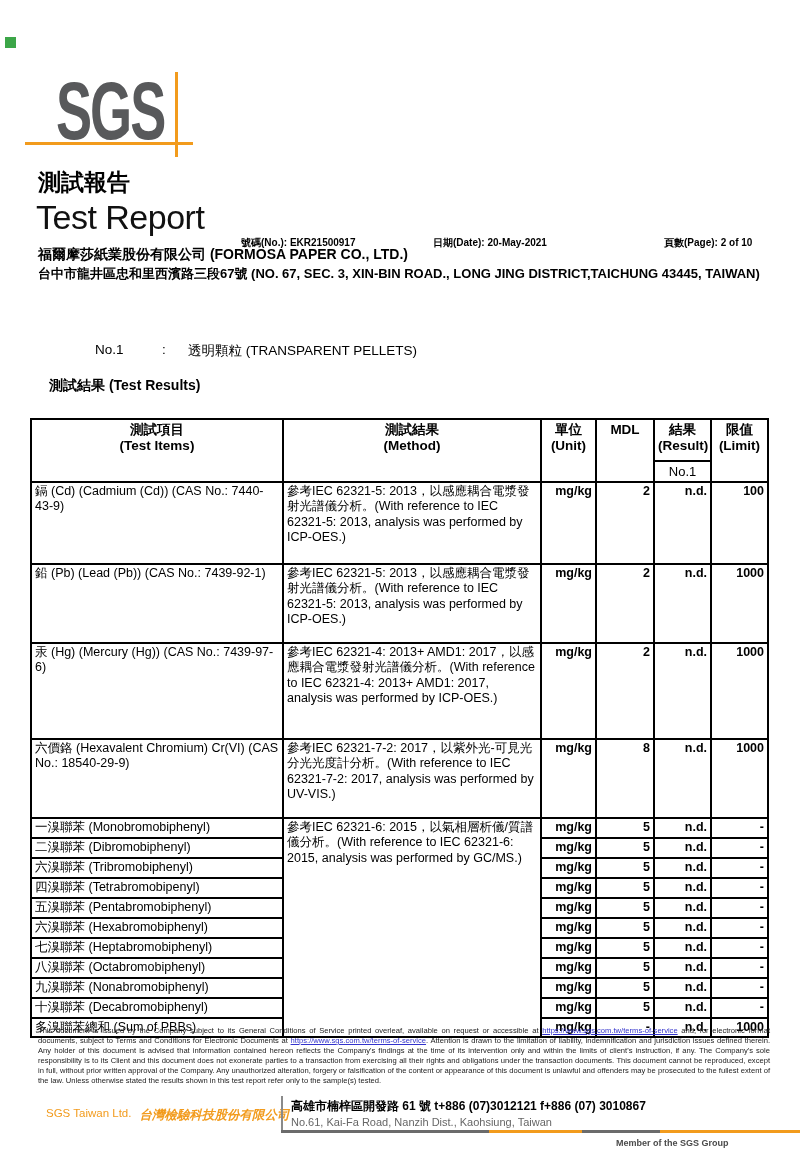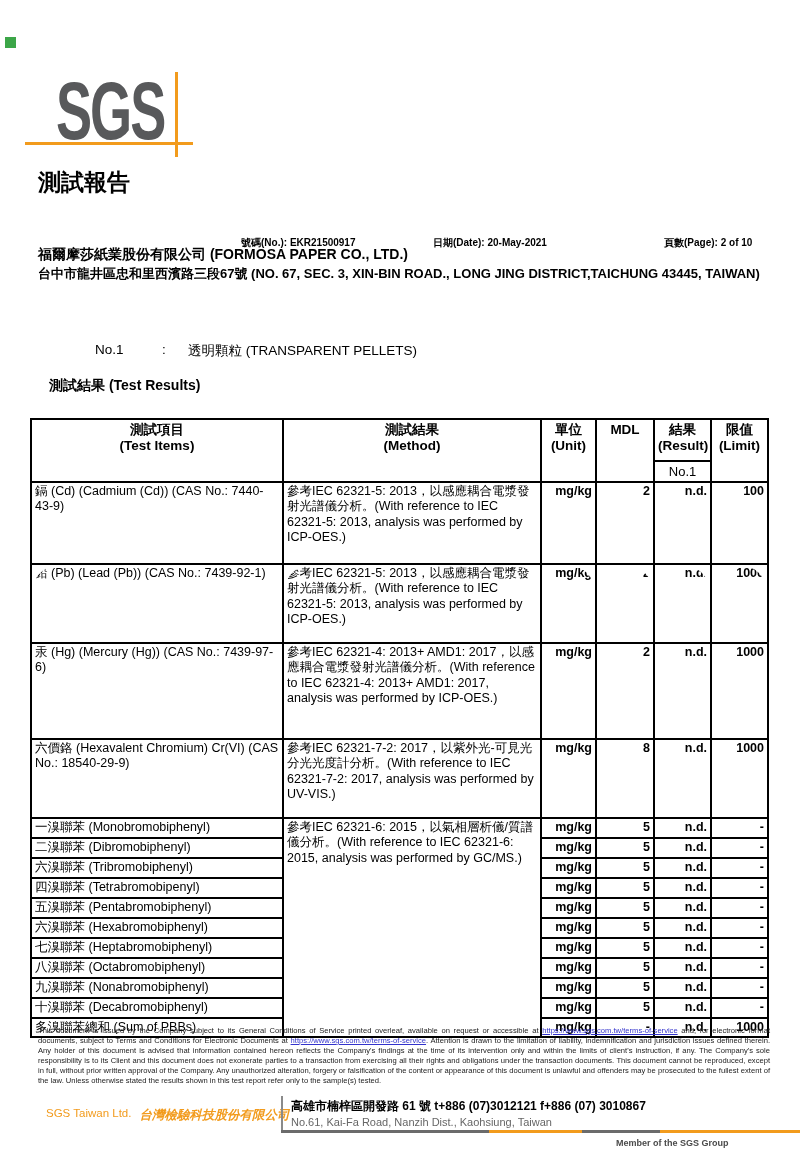--- a/index.html
+++ b/index.html
@@ -42,21 +42,21 @@
     border:2px solid #000;vertical-align:top;padding:1px 3px;overflow:hidden;
   }
   .results-table th{font-size:13.5px;font-weight:bold;text-align:center;padding-top:2px;border-radius:7px;}
   .hr1 th{height:37px;}
   .hr2 th{height:16px;font-weight:normal;font-size:13px;}
   .c-item{text-align:left;margin-top:37px;}
   .c-method{text-align:left;}
   .c-method-group{vertical-align:middle;text-align:left;}
   .c-val{text-align:right;font-weight:bold;}
   .r-cd td{height:78px;}
-  .r-pb td{height:75px;border-radius:26px;}
+  .r-pb td{height:75px;}
   .r-hg td{height:92px;}
   .r-cr td{height:75px;}
   .r-s td{height:16px;}
   .r-sum td{height:15px;}
   .r-sum .c-item{font-weight:normal;}
   
   .legal{
     left:38px;top:1026px;width:732px;font-size:7.6px;line-height:1.32;
     text-align:justify;color:#222;
   }
@@ -78,20 +78,21 @@
 
 <div class="page">
 
   <div class="abs green-marker"></div>
 
   <div class="abs logo-text">SGS</div>
   <div class="abs logo-hline"></div>
   <div class="abs logo-vline"></div>
 
   <div class="abs title-zh">測試報告</div>
+  <div class="abs title-en">Test Report</div>
 
   <div class="abs meta meta-no"><span>號碼(No.):</span> <span>EKR21500917</span></div>
   <div class="abs meta meta-date"><span>日期(Date):</span> <span>20-May-2021</span></div>
   <div class="abs meta meta-page"><span>頁數(Page):</span> <span>2 of 10</span></div>
 
   <div class="abs company">福爾摩莎紙業股份有限公司 (FORMOSA PAPER CO., LTD.)</div>
   <div class="abs address">台中市龍井區忠和里西濱路三段67號 (NO. 67, SEC. 3, XIN-BIN ROAD., LONG JING DISTRICT,TAICHUNG 43445, TAIWAN)</div>
 
   <div class="abs part-row">
     <span class="part-no">No.1</span>

